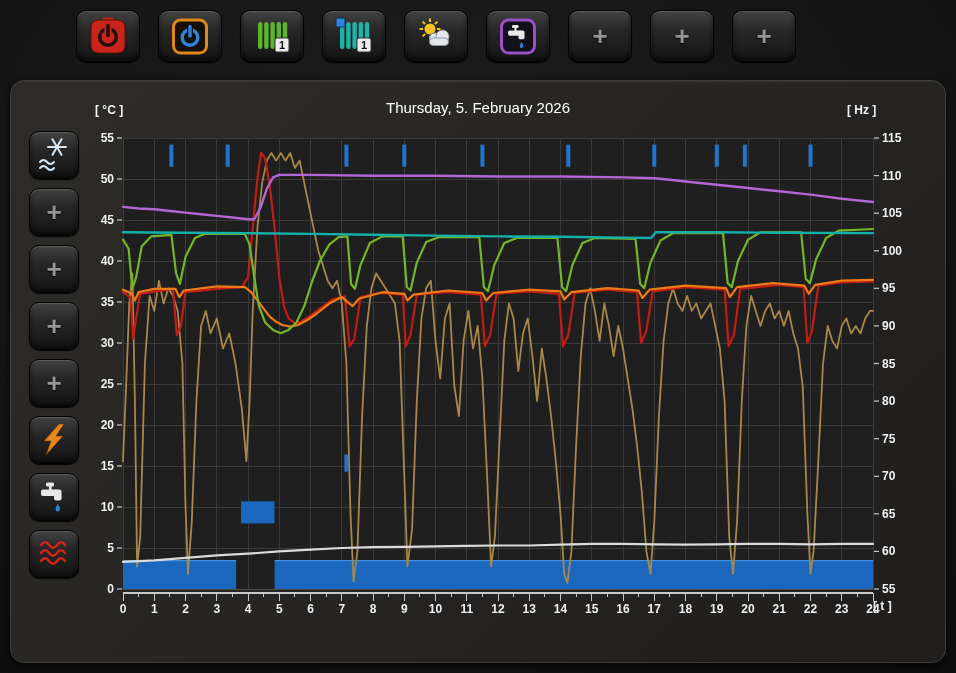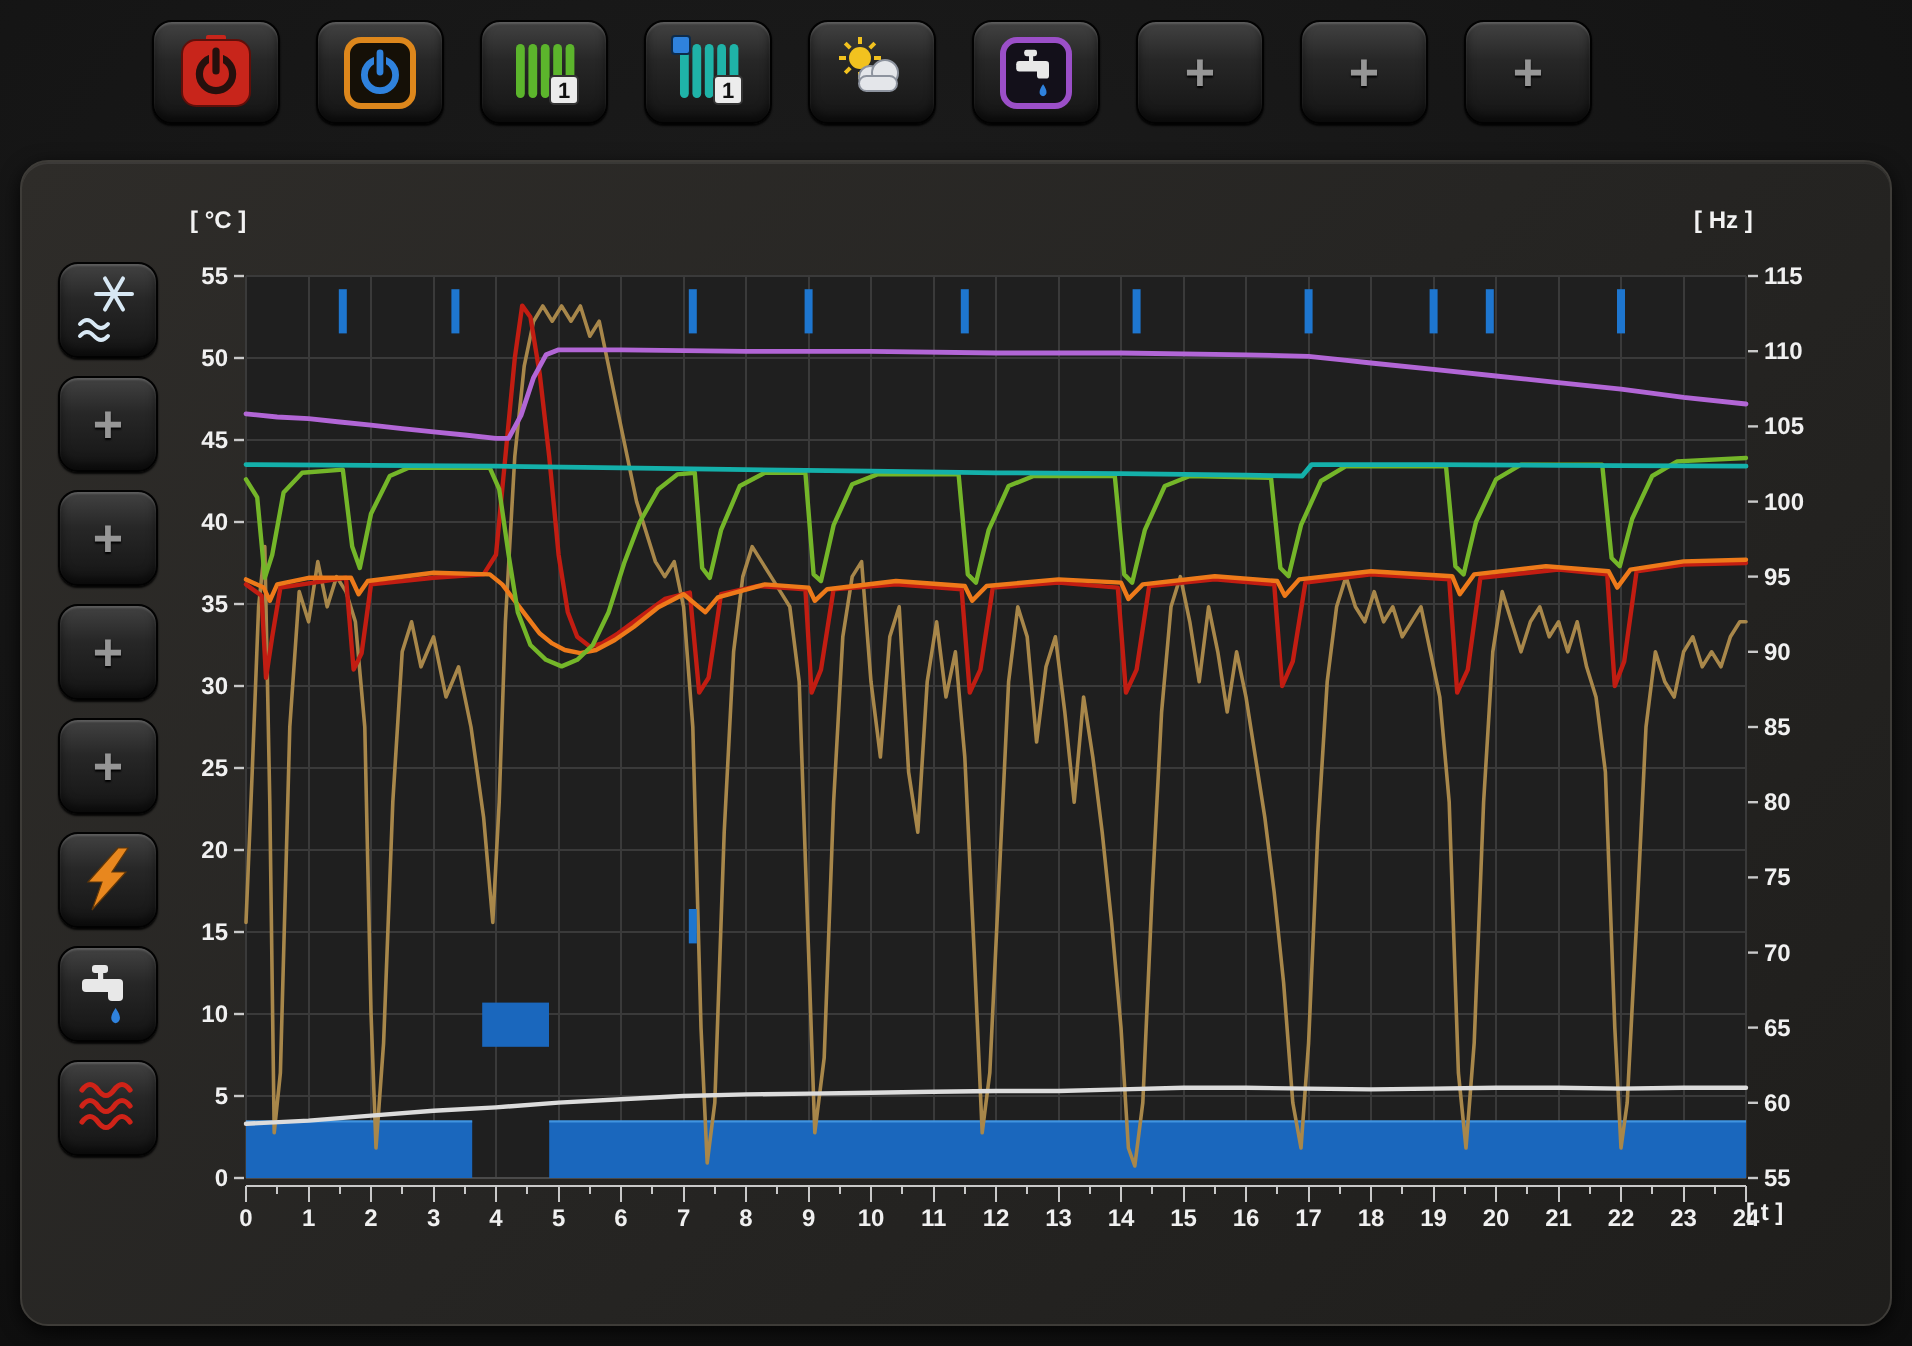--- a/index.html
+++ b/index.html
@@ -117,20 +117,21 @@
       </div>
       <div class="tool-btn">
         <span class="plus">+</span>
       </div>
       <div class="tool-btn">
         <span class="plus">+</span>
       </div>
     </div>
 
   <div id="panel">
+    <div id="chart-title">Thursday, 5. February 2026</div>
     <div id="ylabel-left" class="corner-label">[ °C ]</div>
     <div id="ylabel-right" class="corner-label">[ Hz ]</div>
     <div id="xlabel" class="corner-label">[ t ]</div>
     <div id="sidebar">
         <div class="side-btn">
           <svg width="40" height="40" viewBox="0 0 40 40">
             <g stroke="#d8e8f4" stroke-width="2" stroke-linecap="round">
           <line x1="14" y1="12" x2="32" y2="12"></line>
           <line x1="18.5" y1="4.2" x2="27.5" y2="19.8"></line>
           <line x1="27.5" y1="4.2" x2="18.5" y2="19.8"></line>

